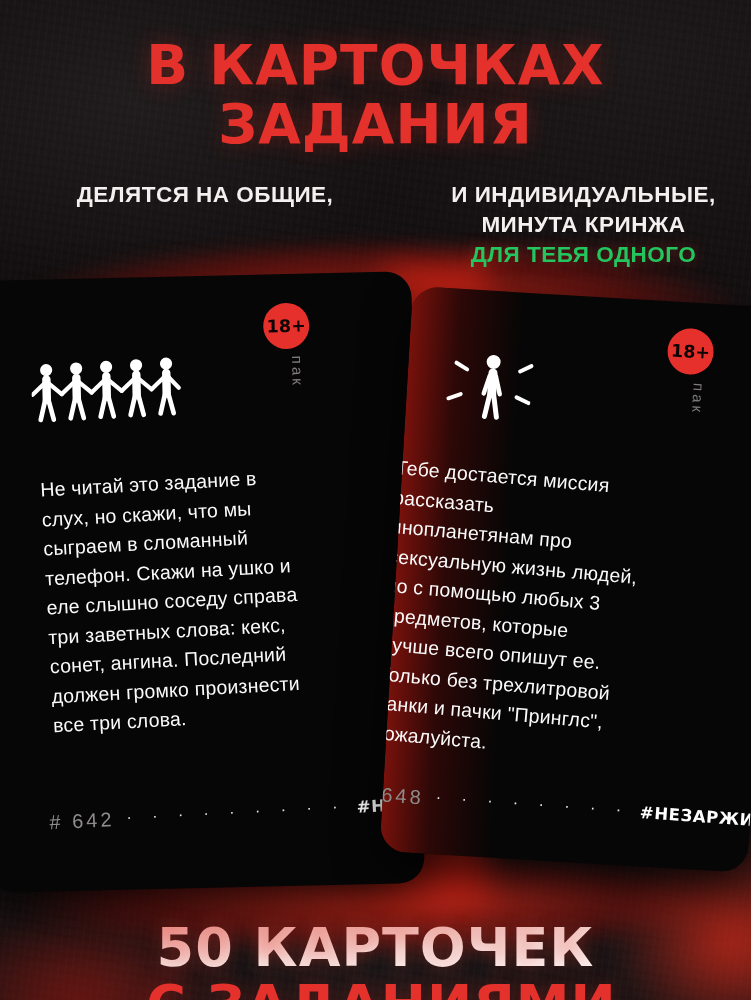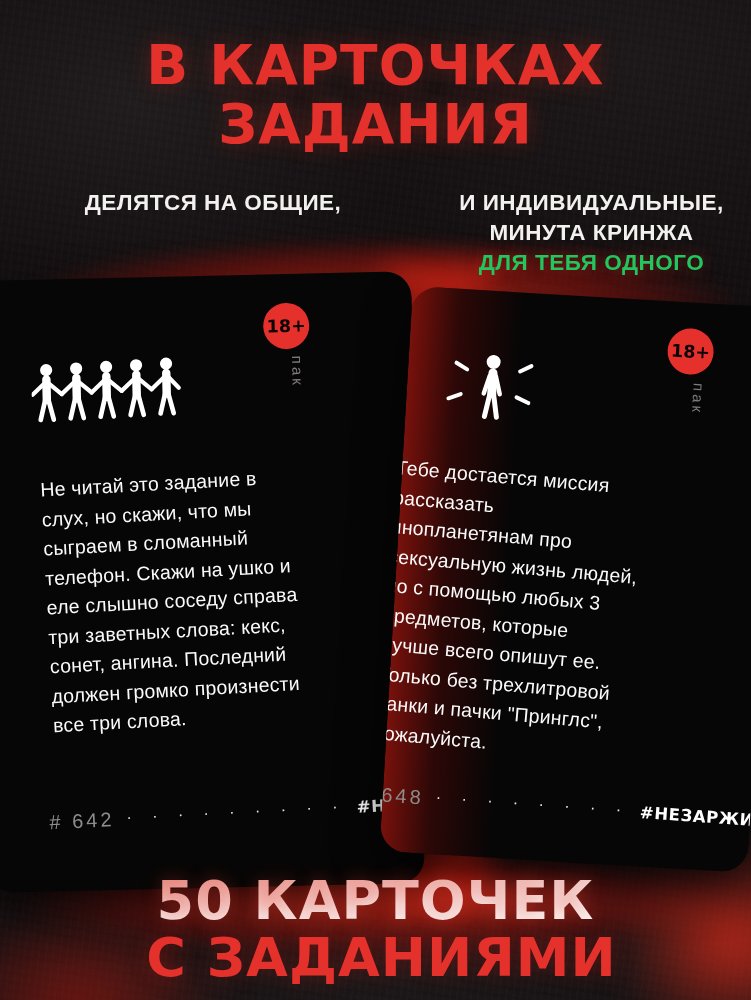--- a/index.html
+++ b/index.html
@@ -39,21 +39,21 @@
   
   .main-title{
     position:absolute;z-index:5;left:0;top:36px;width:751px;margin:0;
     text-align:center;color:#e5312c;
     font-family:"DejaVu Sans",sans-serif;font-weight:bold;
     font-size:55px;line-height:59px;letter-spacing:1px;
     text-shadow:0 0 22px rgba(215,40,28,.35);
   }
   .main-title span{display:block;}
   .subtitle{
-    position:absolute;z-index:5;top:176px;margin:12px;
+    position:absolute;z-index:5;top:176px;margin:4px;
     text-align:center;color:#f3f0f0;font-weight:bold;
     font-size:22.5px;line-height:30px;letter-spacing:.5px;
   }
   .subtitle span{display:block;}
   .subtitle-left{left:12px;width:378px;}
   .subtitle-right{left:392px;width:375px;}
   .subtitle-right .pink{color:#22c55e;text-shadow:0 0 14px rgba(220,50,35,.5);}
 
   
   .card{
@@ -99,21 +99,21 @@
   .dots-leader{color:#e9e7e7;font-size:16px;letter-spacing:7px;word-spacing:2px;margin-top:-3px;}
   .hashtag{color:#ffffff;font-weight:bold;font-size:16.5px;letter-spacing:.6px;
     font-family:"DejaVu Sans",sans-serif;}
 
   
   .bottom-title{
     position:absolute;z-index:5;left:0;top:872px;width:751px;margin:0;text-align:center;
     font-family:"DejaVu Sans",sans-serif;font-weight:bold;
     font-size:54px;line-height:57px;letter-spacing:1px;
   }
-  .bottom-title .line1{display:block;color:#f5ecea;text-shadow:0 0 18px rgba(230,60,45,.35);}
+  .bottom-title .line1{display:block;color:#f5ecea;text-shadow:0 0 18px rgba(230,60,45,.35);margin-top:47px;}
   @supports ((-webkit-background-clip:text)){
     .bottom-title .line1{
       background:linear-gradient(176deg,#e6847c 10%,#f6e9e7 55%,#ffffff 88%);
       -webkit-background-clip:text;background-clip:text;color:transparent;
     }
   }
   .bottom-title .line2{display:block;color:#e5312c;text-shadow:0 0 20px rgba(200,30,20,.35);margin-left:12px;}
   svg{display:block;}
 </style>
 </head>

